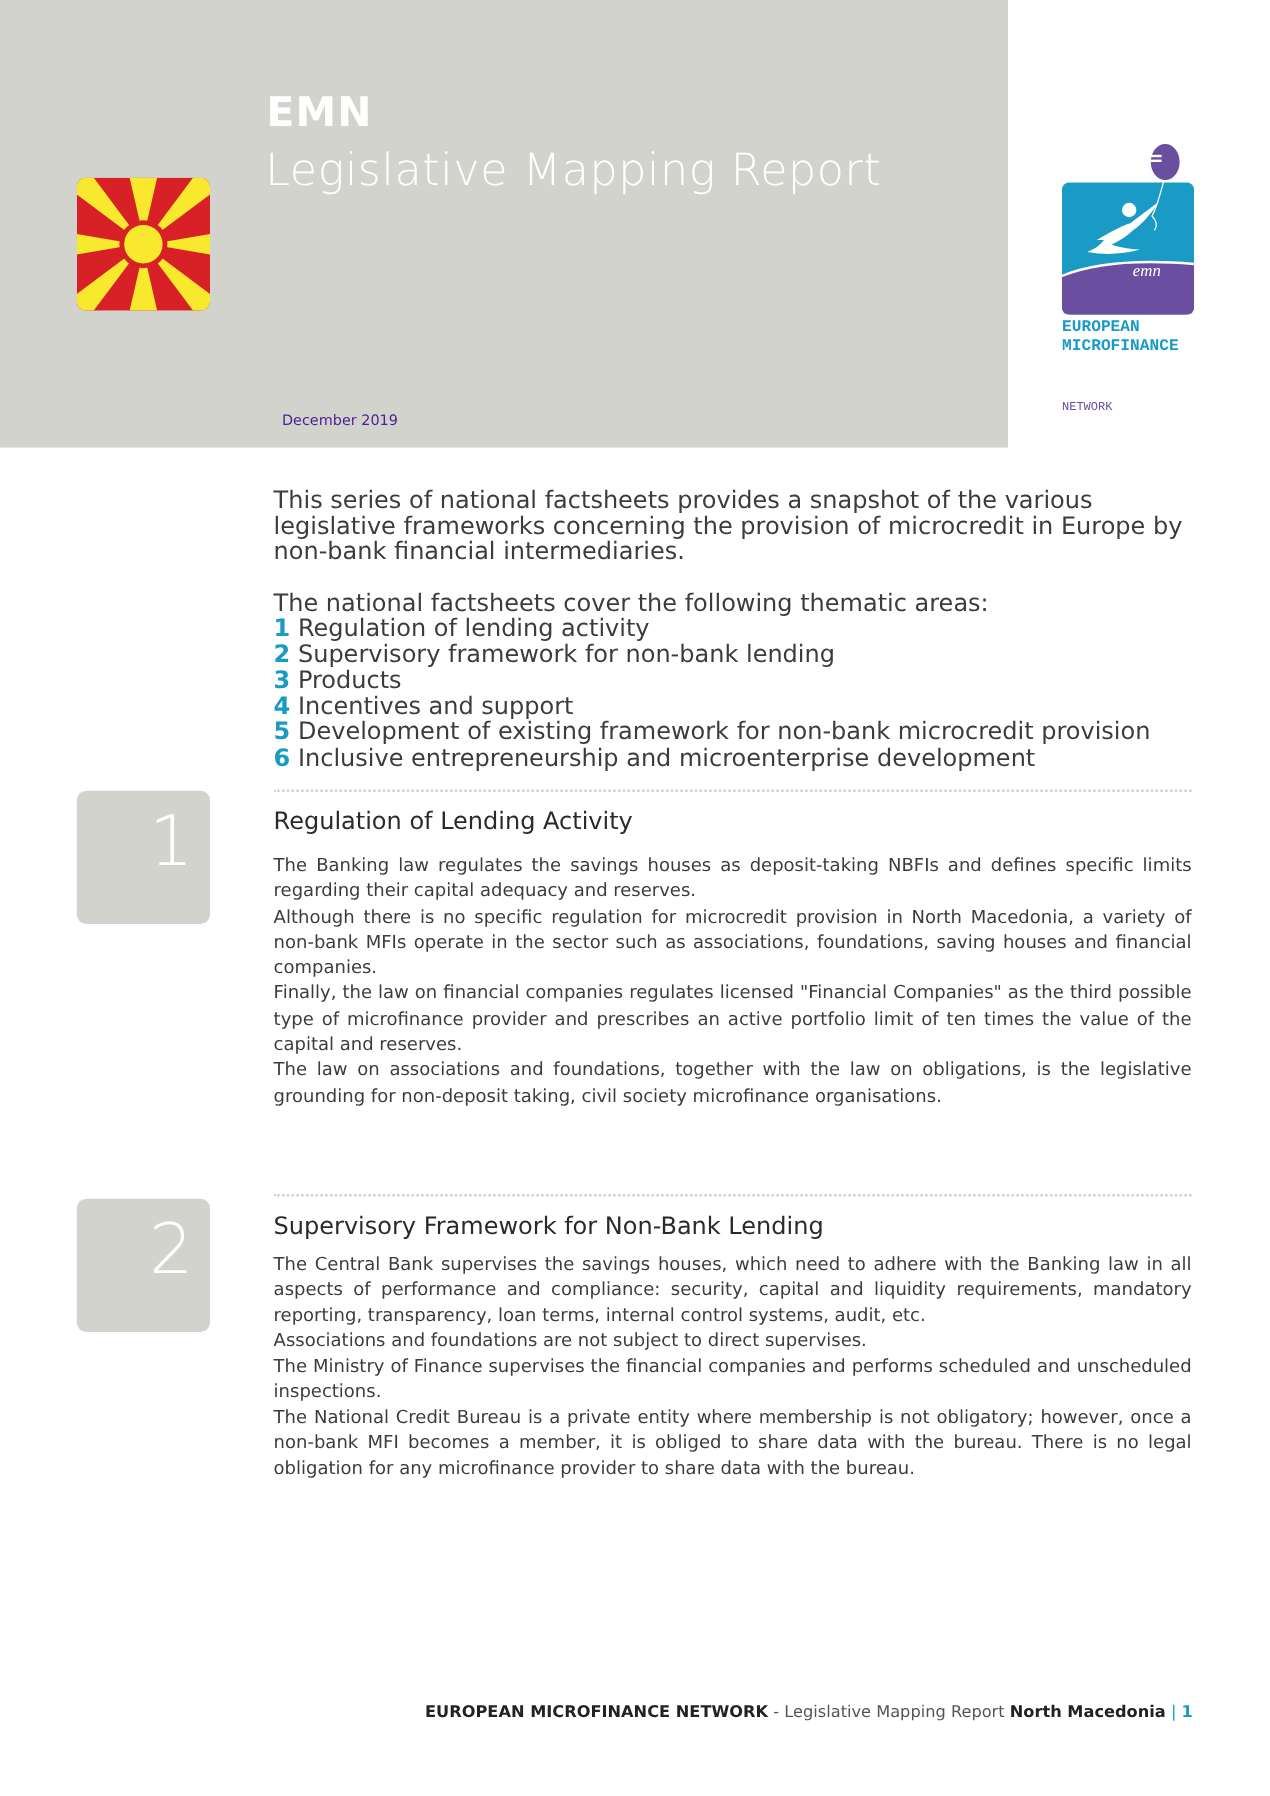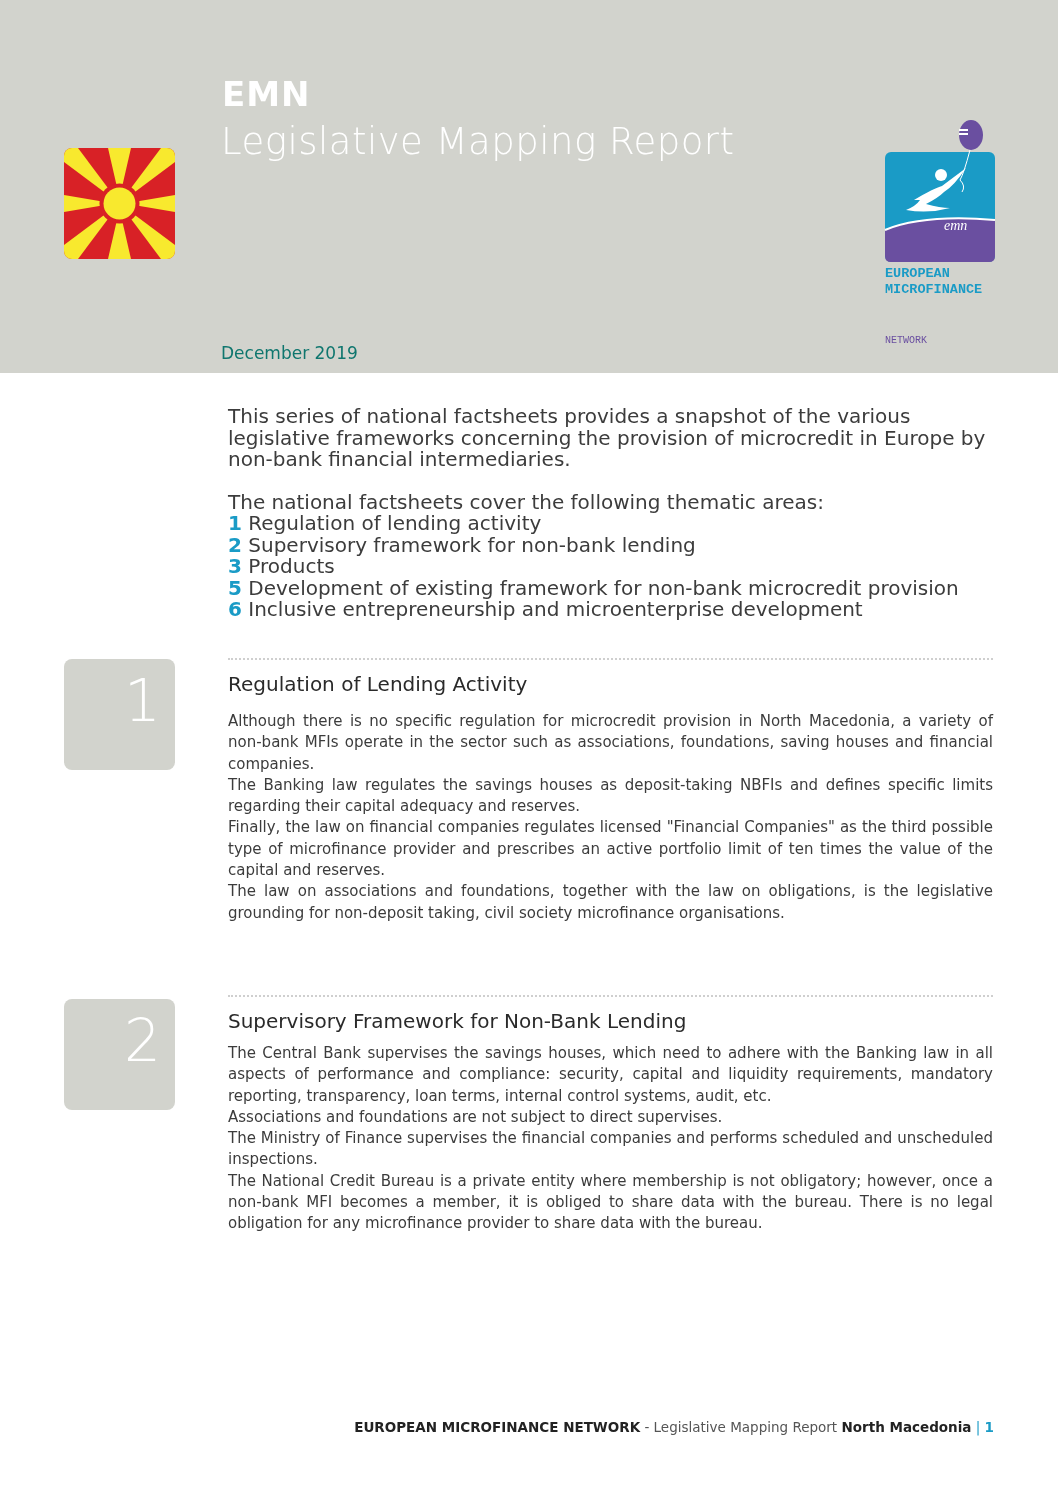--- a/index.html
+++ b/index.html
@@ -1,22 +1,22 @@
 <!DOCTYPE html>
 <html><head>
 <meta charset="utf-8">
 <style>
   html,body{margin:0;padding:0;}
   body{width:1058px;height:1497px;background:#ffffff;position:relative;overflow:hidden;font-family:"DejaVu Sans","Liberation Sans",sans-serif;color:#3b3b3b;}
-  .header{position:absolute;left:0;top:0;width:1058px;height:373px;background:#d2d3cd;}
+  .header{position:absolute;left:0;top:0;width:840px;height:373px;background:#d2d3cd;}
   .flag{position:absolute;left:64px;top:148px;width:111px;height:111px;border-radius:8px;overflow:hidden;}
   .emn{position:absolute;left:222px;top:74px;font-size:34px;font-weight:bold;color:#ffffff;letter-spacing:1px;}
   .subtitle{position:absolute;left:221px;top:120px;font-size:37px;font-weight:300;color:#ffffff;letter-spacing:0.5px;font-family:"DejaVu Sans",sans-serif;}
   .country{position:absolute;left:222px;top:198px;font-size:66px;line-height:64px;color:#ffffff;letter-spacing:1px;}
-  .date{position:absolute;left:221px;top:343px;font-size:17px;color:#0f766e;}
+  .date{position:absolute;left:235px;top:343px;font-size:12px;color:#4c1d95;}
   .logo{position:absolute;left:884px;top:118px;width:114px;height:200px;}
   .logo-text{position:absolute;left:885px;top:266px;font-family:Liberation Mono, monospace;font-weight:bold;font-size:13.5px;line-height:16px;color:#1a9bc6;}
   .logo-text .net{font-size:10px;color:#6a4fa0;font-weight:normal;margin-top:35px;}
   .intro{position:absolute;left:228px;top:406px;width:765px;font-size:20px;line-height:21.5px;color:#3c3c3c;}
   .intro p{margin:0;}
   .intro .gap{height:21px;}
   .num{color:#1a9bc6;font-weight:bold;}
   .badge{position:absolute;left:64px;width:111px;height:111px;background:#d2d3cd;border-radius:8px;}
   .badge span{position:absolute;right:14px;top:8px;font-size:58px;color:#ffffff;font-weight:200;}
   .dots{position:absolute;left:228px;width:765px;border-top:2px dotted #cfcfcf;}
@@ -76,34 +76,35 @@
 </div>
 
 <div class="intro">
   <p>This series of national factsheets provides a snapshot of the various legislative frameworks concerning the provision of microcredit in Europe by non-bank financial intermediaries.</p>
   <div class="gap"></div>
   <p>The national factsheets cover the following thematic areas:</p>
   <div>
     <div><span class="num">1</span> <span>Regulation of lending activity</span></div>
     <div><span class="num">2</span> <span>Supervisory framework for non-bank lending</span></div>
     <div><span class="num">3</span> <span>Products</span></div>
+    <div><span class="num">4</span> <span>Incentives and support</span></div>
     <div><span class="num">5</span> <span>Development of existing framework for non-bank microcredit provision</span></div>
     <div><span class="num">6</span> <span>Inclusive entrepreneurship and microenterprise development</span></div>
   </div>
 </div>
 
 <div>
   <div class="badge" style="top:659px;">
     <span>1</span>
   </div>
   <div class="dots" style="top:658px;"></div>
   <div class="sec-title" style="top:672px;">Regulation of Lending Activity</div>
   <div class="sec-body" style="top:711px;">
+    <p>The Banking law regulates the savings houses as deposit-taking NBFIs and defines specific limits regarding their capital adequacy and reserves.</p>
     <p>Although there is no specific regulation for microcredit provision in North Macedonia, a variety of non-bank MFIs operate in the sector such as associations, foundations, saving houses and financial companies.</p>
-    <p>The Banking law regulates the savings houses as deposit-taking NBFIs and defines specific limits regarding their capital adequacy and reserves.</p>
     <p>Finally, the law on financial companies regulates licensed "Financial Companies" as the third possible type of microfinance provider and prescribes an active portfolio limit of ten times the value of the capital and reserves.</p>
     <p>The law on associations and foundations, together with the law on obligations, is the legislative grounding for non-deposit taking, civil society microfinance organisations.</p>
   </div>
 </div>
 
 <div>
   <div class="badge" style="top:999px;">
     <span>2</span>
   </div>
   <div class="dots" style="top:995px;"></div>

